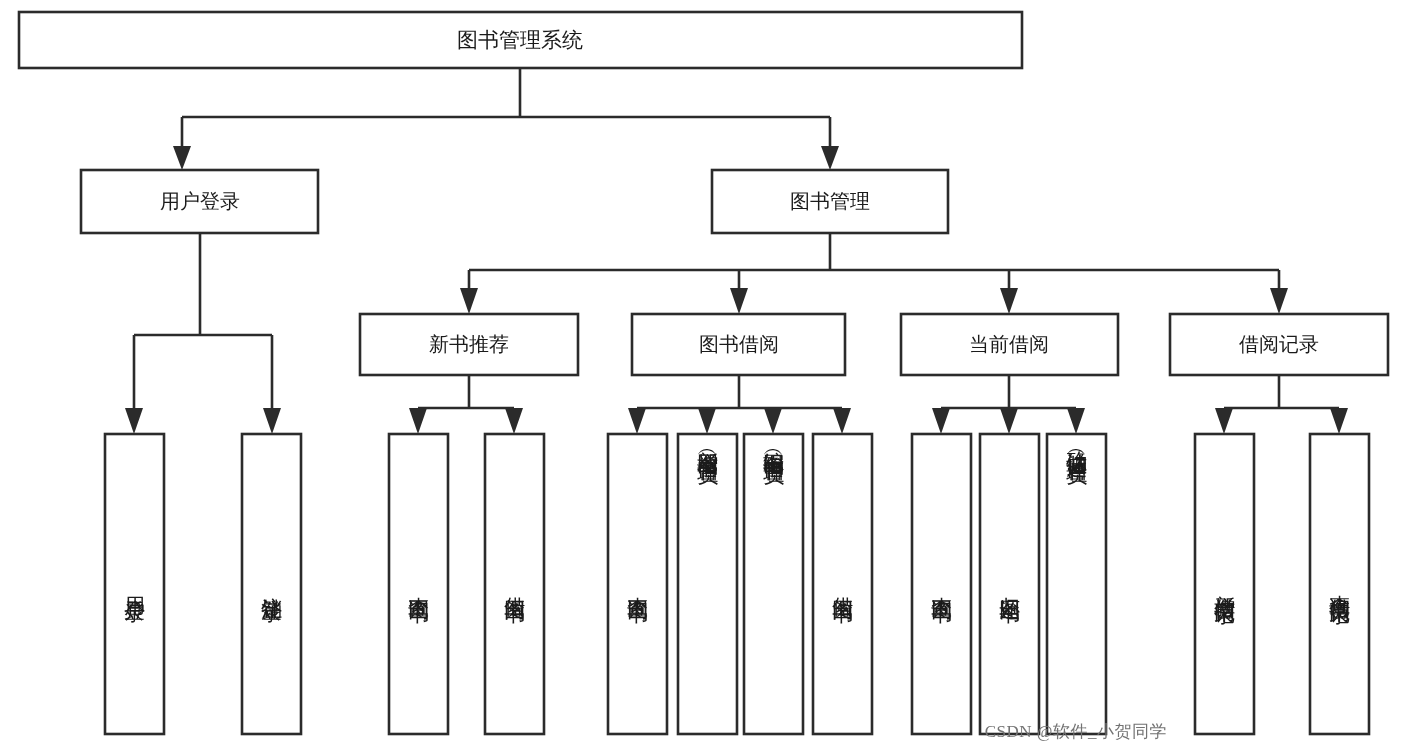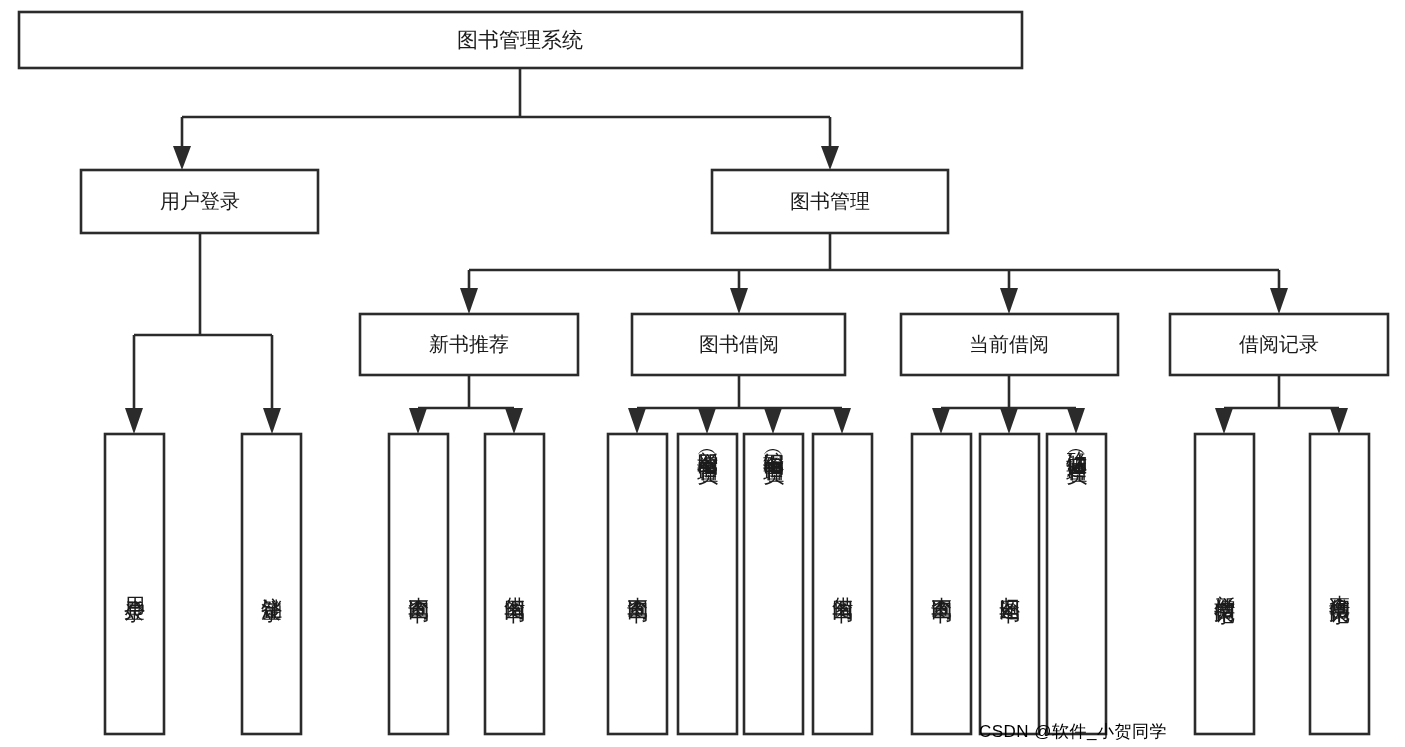--- a/index.html
+++ b/index.html
@@ -67,23 +67,23 @@
     line-height: 1.08;
     letter-spacing: 2px;
     color: #1b1b1b;
     white-space: nowrap;
     transform: rotate(0deg);
   }
   .watermark {
     position: absolute;
     right: 8px;
     bottom: 4px;
-    font-family: Liberation Sans, sans-serif;
+    font-family: Liberation Serif, serif;
     font-size: 17px;
-    color: #000000;
+    color: #737373;
     letter-spacing: 0.5px;
     white-space: nowrap;
   }
 </style>
 </head>
 <body>
 
 <div id="diagram-root">
 
   <svg id="flow" viewBox="0 0 1405 747">

